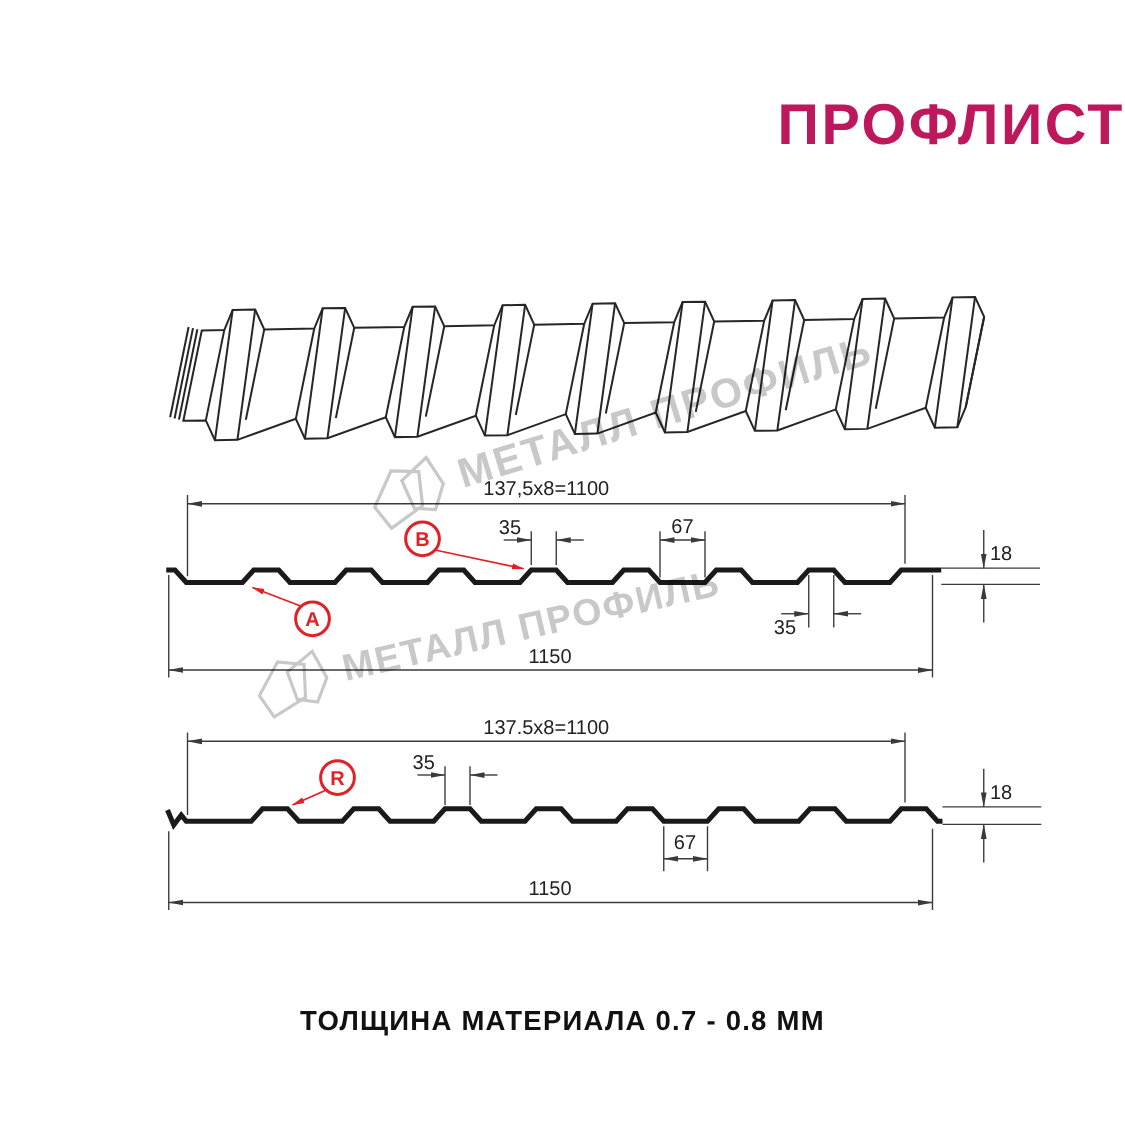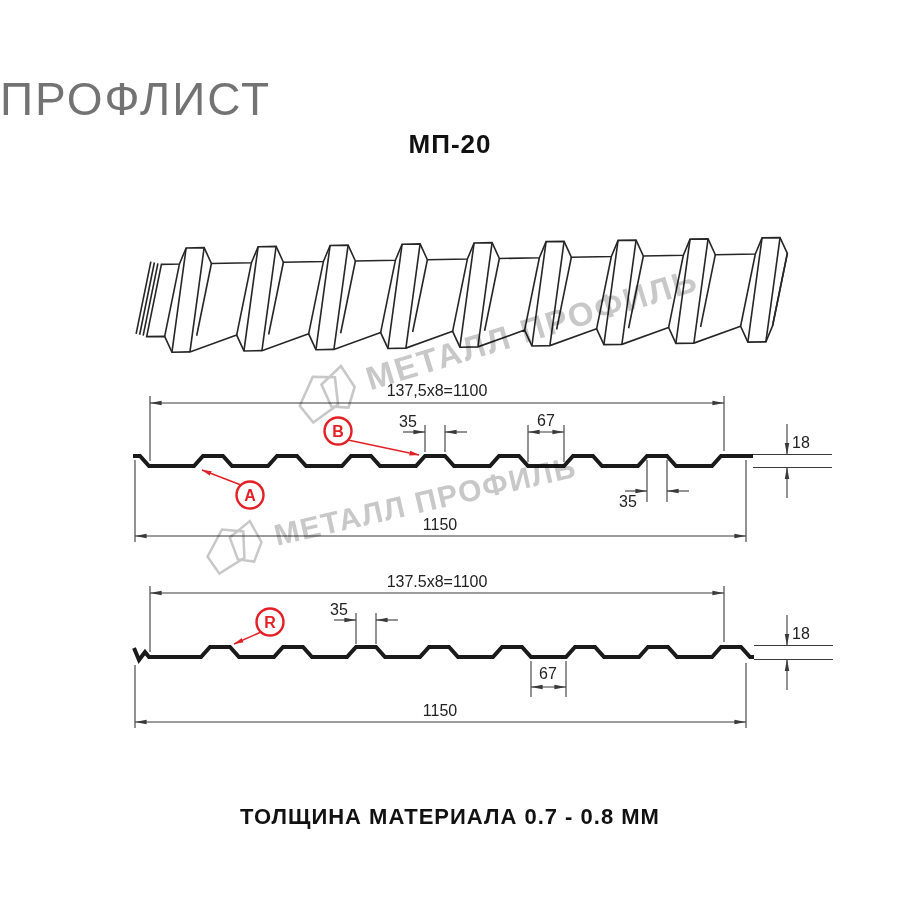--- a/index.html
+++ b/index.html
@@ -4,22 +4,22 @@
 <style>
   :root{
     --accent-red:#e32025;
     --line-black:#1a1a1a;
     --dim-gray:#3a3a3a;
     --watermark-gray:#c8c8c8;
   }
   html,body{margin:0;padding:0;background:#fff;}
   .canvas{position:relative;width:900px;height:900px;background:#fff;overflow:hidden;
           font-family:"Liberation Sans",sans-serif;}
-  .title{position:absolute;left:0;top:72px;width:900px;text-align:left;
-         font-size:46px;font-weight:400;letter-spacing:2px;color:#737373;}
+  .title{position:absolute;left:0;top:72px;width:900px;text-align:right;
+         font-size:46px;font-weight:700;letter-spacing:2px;color:#be185d;}
   .subtitle{position:absolute;left:0;top:129px;width:900px;text-align:center;
          font-size:26px;font-weight:600;letter-spacing:1px;color:#111;}
   .footer-note{position:absolute;left:0;top:804px;width:900px;text-align:center;
          font-size:22px;font-weight:600;letter-spacing:1px;color:#111;}
   .abs{position:absolute;}
   .wm{position:absolute;display:flex;align-items:center;gap:12px;
       color:var(--watermark-gray);mix-blend-mode:multiply;white-space:nowrap;
       font-weight:700;z-index:5;pointer-events:none;}
   .wm1{left:292px;top:366px;font-size:33px;letter-spacing:2px;
        transform:rotate(-17deg);transform-origin:33px 30px;}
@@ -45,21 +45,20 @@
     </marker>
     <marker id="rA" viewBox="0 0 10 6" refX="9.5" refY="3" markerWidth="10" markerHeight="6" markerUnits="userSpaceOnUse" orient="auto-start-reverse">
       <path d="M0,0.6 L10,3 L0,5.4 Z" class="mk-red"></path>
     </marker>
   </defs>
 </svg>
 
 <div class="canvas">
 
   <div class="title">ПРОФЛИСТ</div>
-  <div class="subtitle">МП-20</div>
 
   <svg class="abs" style="left:140px;top:225px" width="660" height="150" viewBox="0 0 660 150">
       <g transform="rotate(-1 330 70)">
         <path d="M22,34 L40,34 L47,18 L65,18 L72,34 L112,34 L119,18 L137,18 L144,34 L184,34 L191,18 L209,18 L216,34 L256,34 L263,18 L281,18 L288,34 L328,34 L335,18 L353,18 L360,34 L400,34 L407,18 L425,18 L432,34 L472,34 L479,18 L497,18 L504,34 L544,34 L551,18 L569,18 L576,34 L616,34 L623,18 L641,18 L648,34 L648,34 L632,106 L625,122 L607,122 L600,106 L553,122 L535,122 L528,106 L481,122 L463,122 L456,106 L409,122 L391,122 L384,106 L337,122 L319,122 L312,106 L265,122 L247,122 L240,106 L193,122 L175,122 L168,106 L121,122 L103,122 L96,106 L49,122 L31,122 L24,106 L6,106 Z" fill="#fff" class="sheet-line"></path>
         <line x1="40" y1="34" x2="24" y2="106" class="sheet-line" stroke-width="1.4"></line>
         <line x1="47" y1="18" x2="31" y2="122" class="sheet-line" stroke-width="1.4"></line>
         <line x1="65" y1="18" x2="49" y2="122" class="sheet-line" stroke-width="1.4"></line>
         <line x1="72" y1="34" x2="56" y2="106" class="sheet-line" stroke-width="1.4"></line>
         <line x1="112" y1="34" x2="96" y2="106" class="sheet-line" stroke-width="1.4"></line>
         <line x1="119" y1="18" x2="103" y2="122" class="sheet-line" stroke-width="1.4"></line>

